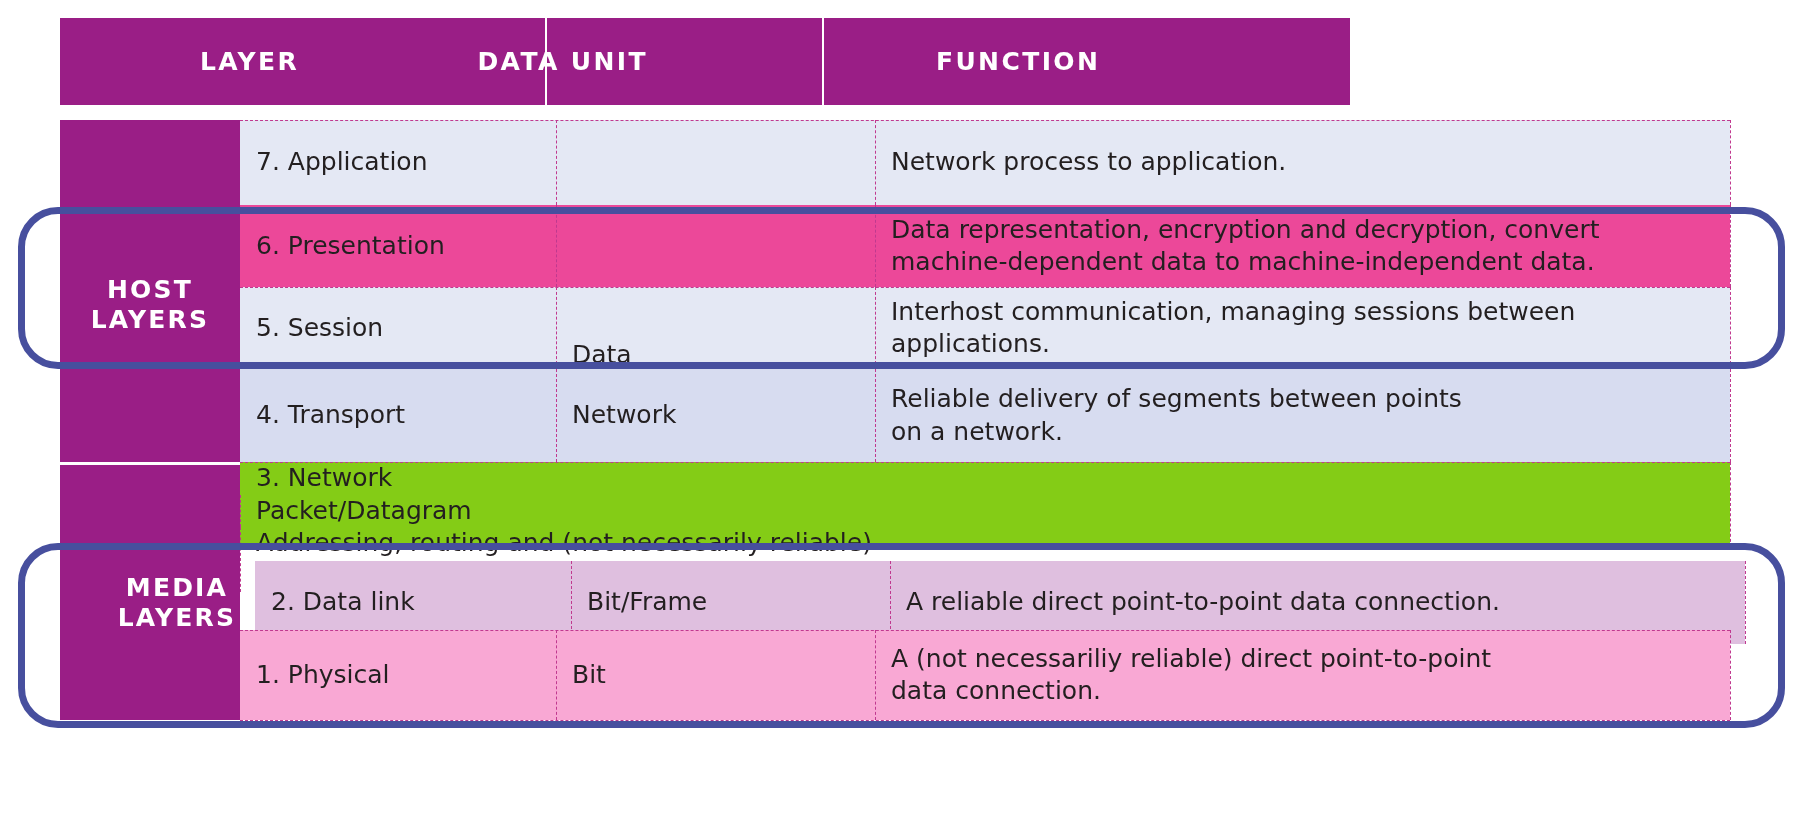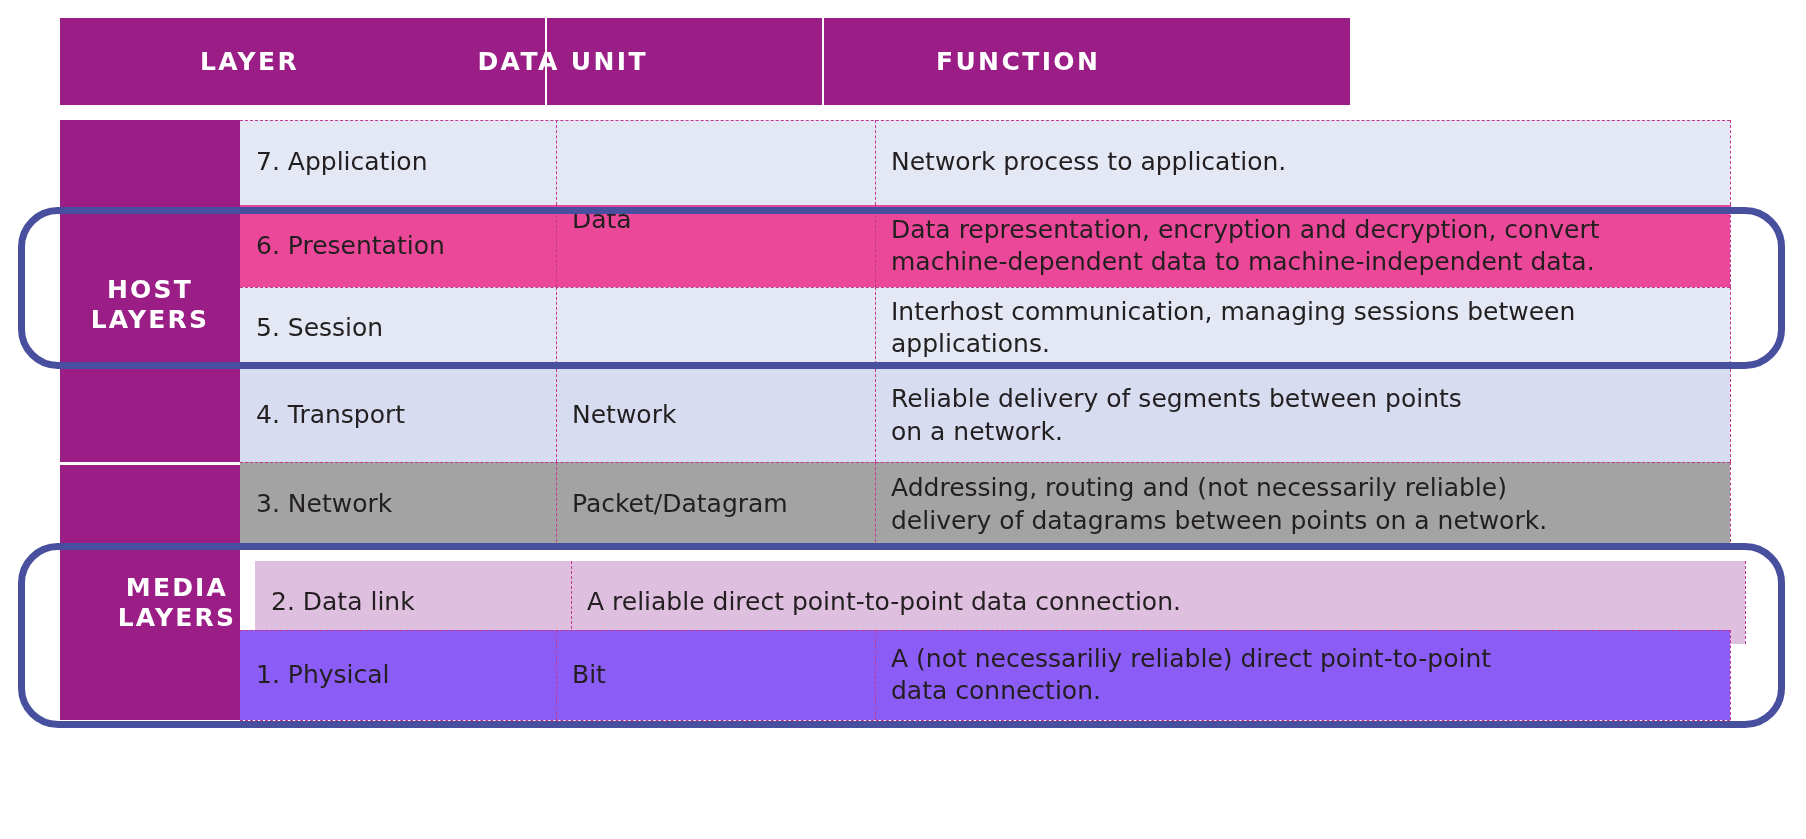--- a/index.html
+++ b/index.html
@@ -78,21 +78,21 @@
   }
   .hline{
     position:absolute;left:240px;width:1490px;height:0;
     border-top:1.6px dashed #C0398F;
   }
 
   
   .merged-data{
     position:absolute;
     font-size:25px;color:#231f20;
-    display:flex;align-items:flex-start;
+    display:flex;align-items:flex-end;
     padding-left:16px;
     box-sizing:border-box;
   }
 
   
   .hl{
     position:absolute;
     border:7px solid #474F9E;
     border-radius:40px;
     box-sizing:border-box;
@@ -199,48 +199,52 @@
         <div class="vline" style="left:0;"></div>
       </div>
       <div class="cell c-func">
         <span style="white-space:pre-line;">Reliable delivery of segments between points
 on a network.</span>
         <div class="vline" style="left:0;"></div>
       </div>
       <div class="vline" style="left:1490px;"></div>
     </div>
 
-    <div class="row" style="top:342px;height:85px;background:#a3a3a3;">
+    <div class="row" style="top:342px;height:85px;background:#84cc16;flex-direction:column;">
       <div class="cell c-layer">
         <span>3. Network</span>
       </div>
       <div class="cell c-unit">
         <span>Packet/Datagram</span>
         <div class="vline" style="left:0;"></div>
       </div>
       <div class="cell c-func">
         <span style="white-space:pre-line;">Addressing, routing and (not necessarily reliable)
 delivery of datagrams between points on a network.</span>
         <div class="vline" style="left:0;"></div>
       </div>
       <div class="vline" style="left:1490px;"></div>
     </div>
 
     <div class="row" style="top:441px;height:83px;background:#DFBFDF;margin-left:15px;">
       <div class="cell c-layer">
         <span>2. Data link</span>
       </div>
+      <div class="cell c-unit">
+        <span>Bit/Frame</span>
+        <div class="vline" style="left:0;"></div>
+      </div>
       <div class="cell c-func">
         <span style="white-space:pre-line;">A reliable direct point-to-point data connection.</span>
         <div class="vline" style="left:0;"></div>
       </div>
       <div class="vline" style="left:1490px;"></div>
     </div>
 
-    <div class="row" style="top:510px;height:90px;background:#8b5cf6;">
+    <div class="row" style="top:510px;height:90px;background:#f9a8d4;">
       <div class="cell c-layer">
         <span>1. Physical</span>
       </div>
       <div class="cell c-unit">
         <span>Bit</span>
         <div class="vline" style="left:0;"></div>
       </div>
       <div class="cell c-func">
         <span style="white-space:pre-line;">A (not necessariliy reliable) direct point-to-point
 data connection.</span>

